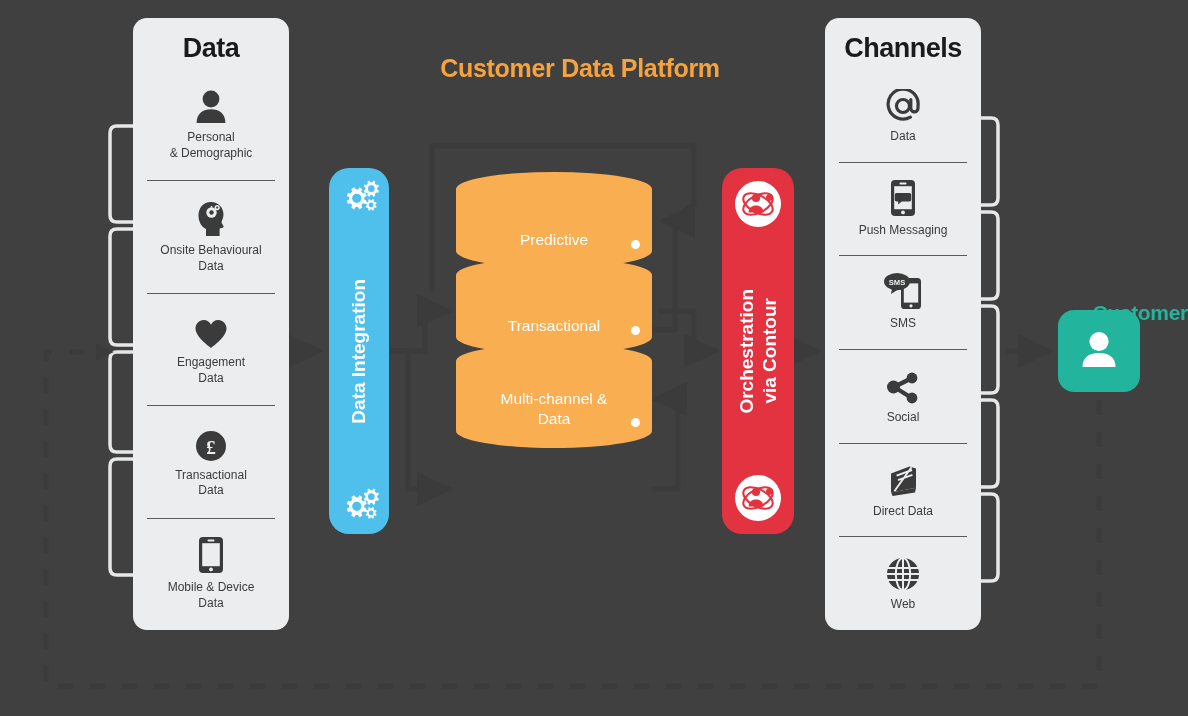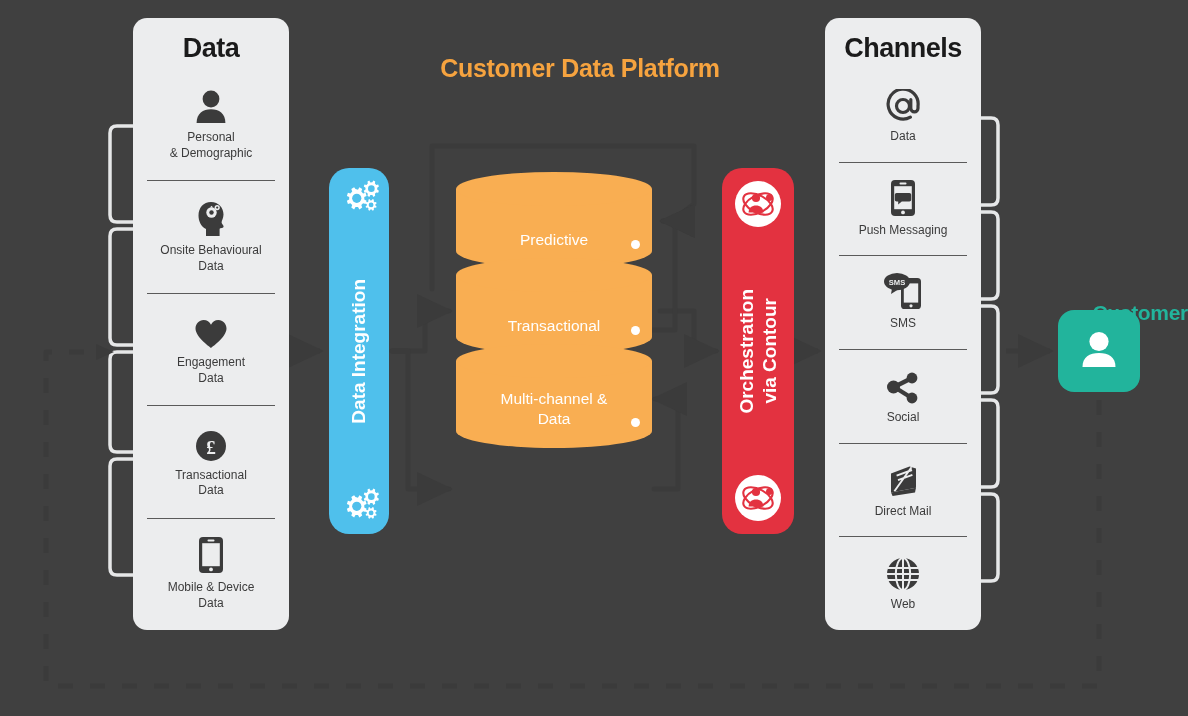--- a/index.html
+++ b/index.html
@@ -424,21 +424,21 @@
       </div>
 
       <div class="panel-item">
         <div class="panel-icon">
           <svg width="36" height="34" viewBox="0 0 36 34">
             <path d="M6,28.6 L6,9.6 L24.5,2.4 L31,4.6 L31,23.8 Z" fill="#3b3b3b"></path>
             <path d="M11.6,11.6 L27,6 M13,16.2 L27.4,10.8 M9.4,27.2 L26.5,3.2" stroke="#ecedee" stroke-width="1.9" fill="none"></path>
             <path d="M6,28.6 L31,23.8 L30,28.4 L7.6,32 Z" fill="#3b3b3b"></path>
           </svg>
         </div>
-        <div class="panel-label">Direct Mail</div>
+        <div class="panel-label">Direct Data</div>
       </div>
 
       <div class="panel-item">
         <div class="panel-icon">
           <svg width="34" height="34" viewBox="0 0 34 34">
             <circle cx="17" cy="17" r="16" fill="#3b3b3b"></circle>
             <g stroke="#ecedee" stroke-width="2" fill="none">
               <ellipse cx="17" cy="17" rx="7.2" ry="16"></ellipse>
               <line x1="17" y1="1" x2="17" y2="33"></line>
               <line x1="1.6" y1="11" x2="32.4" y2="11"></line>

